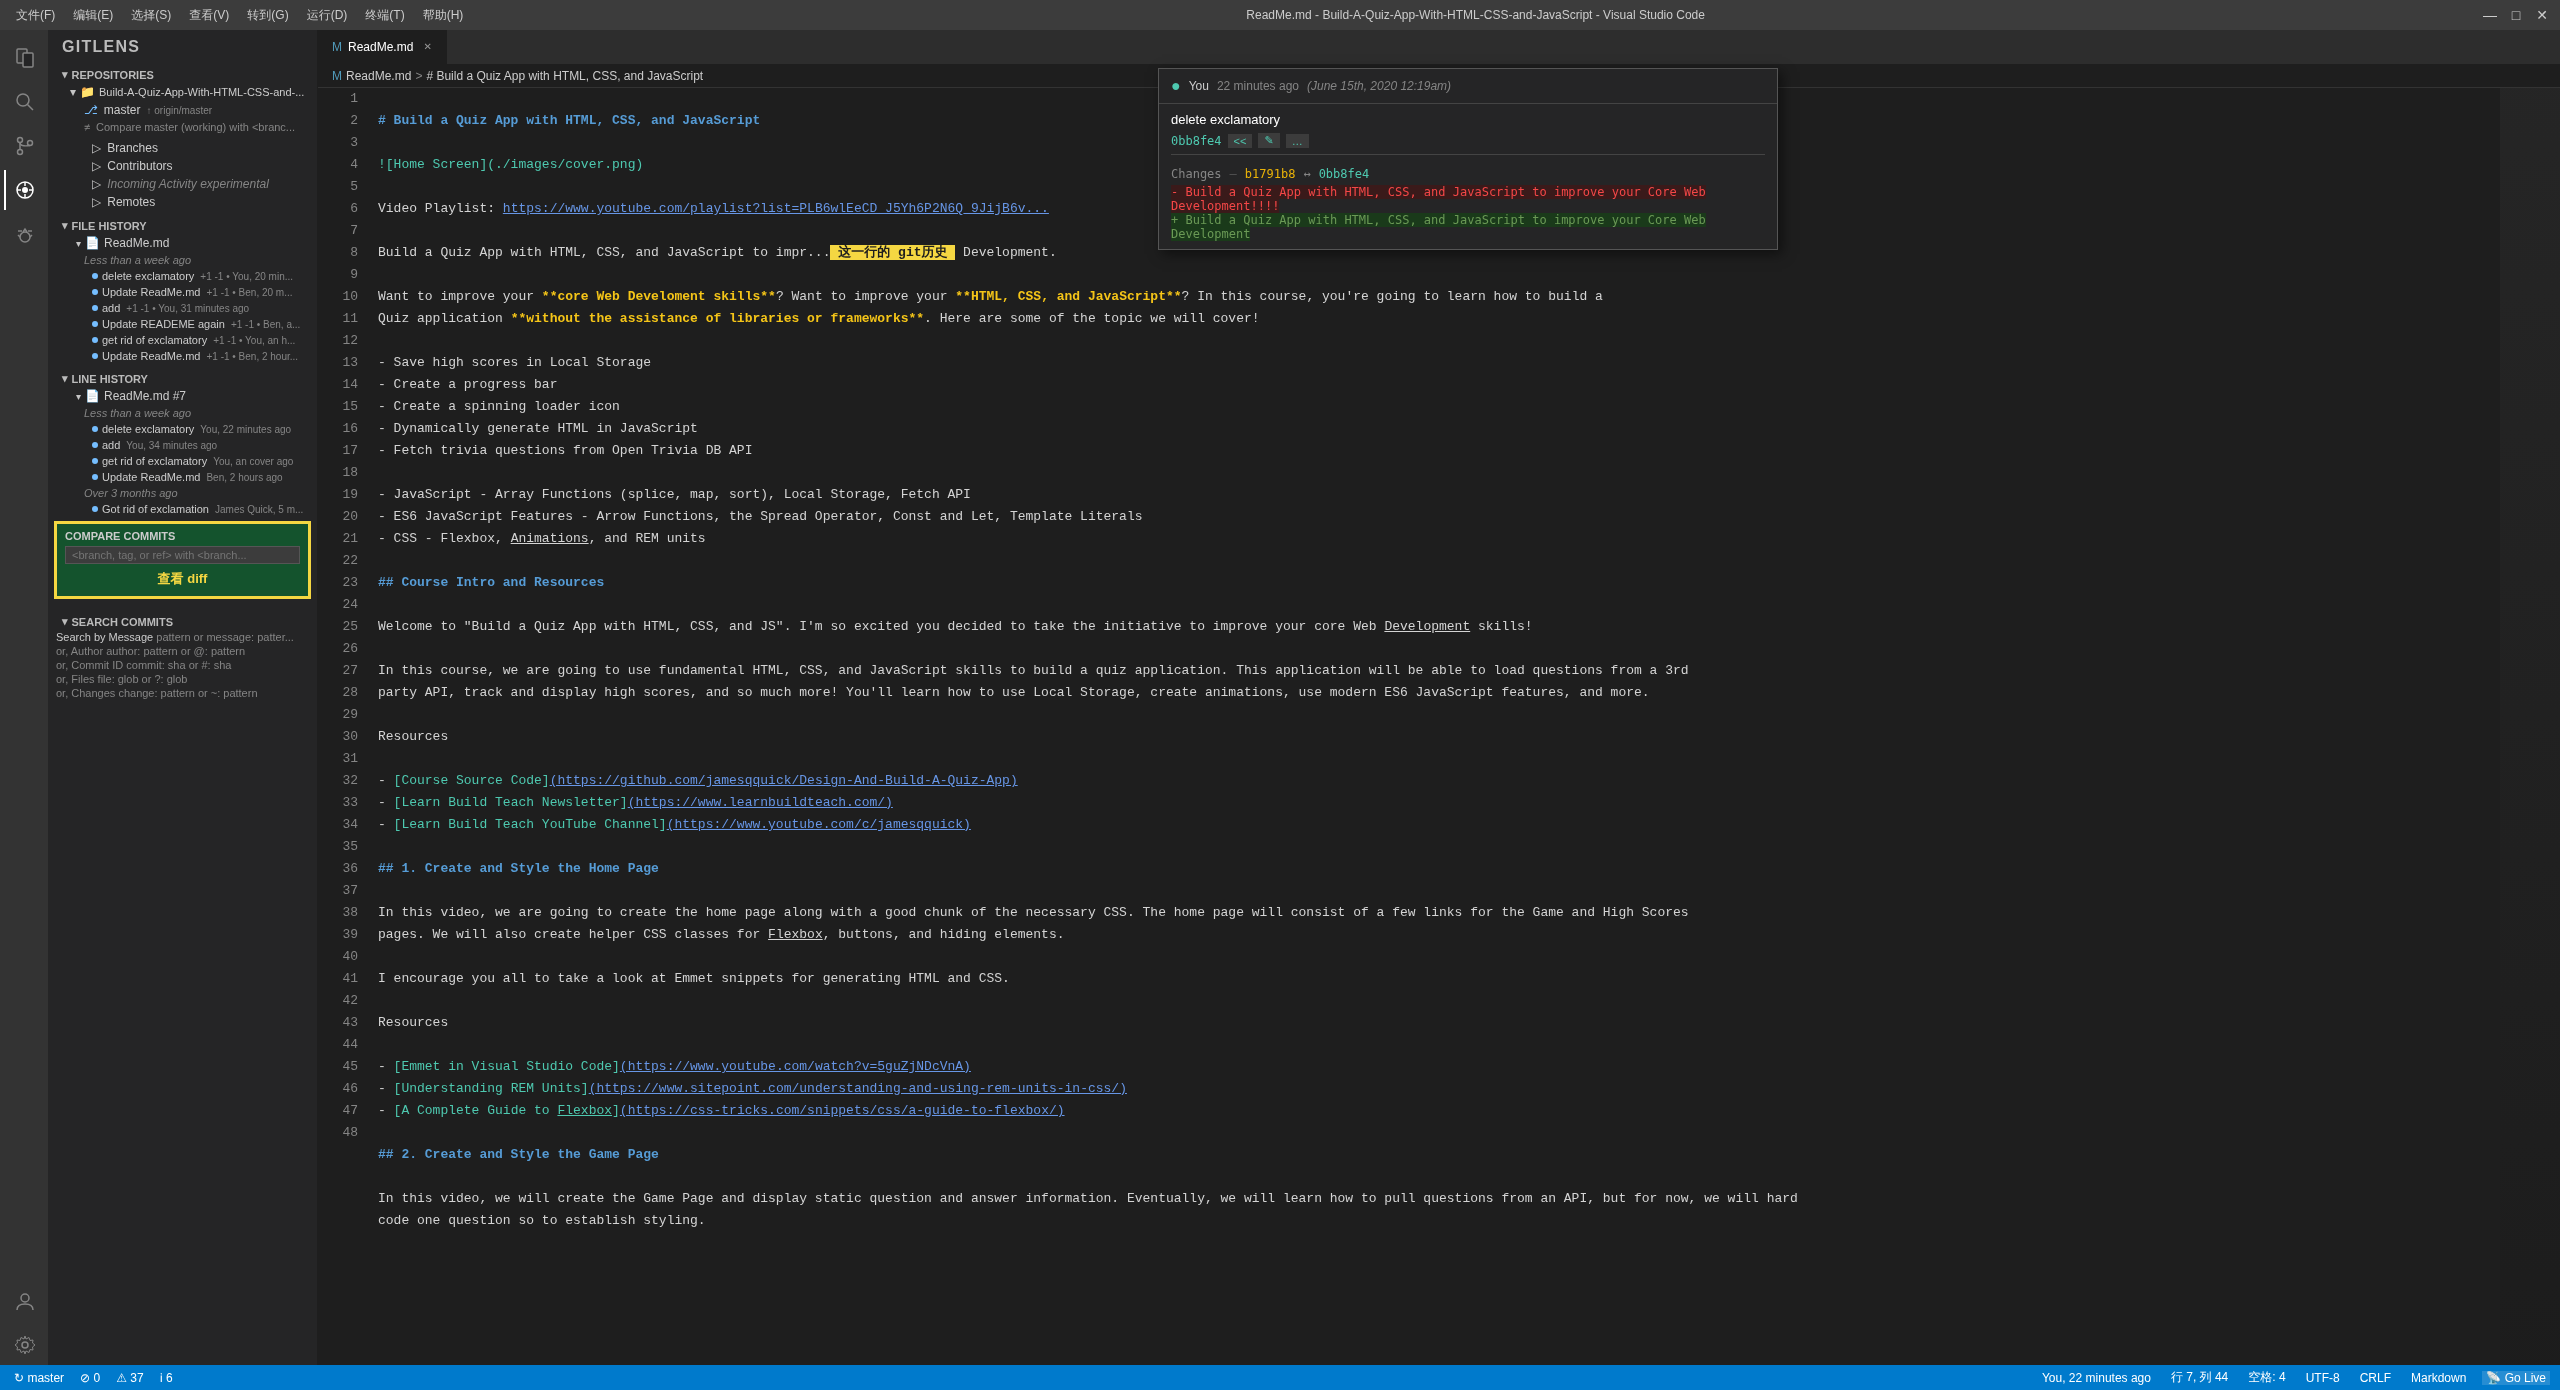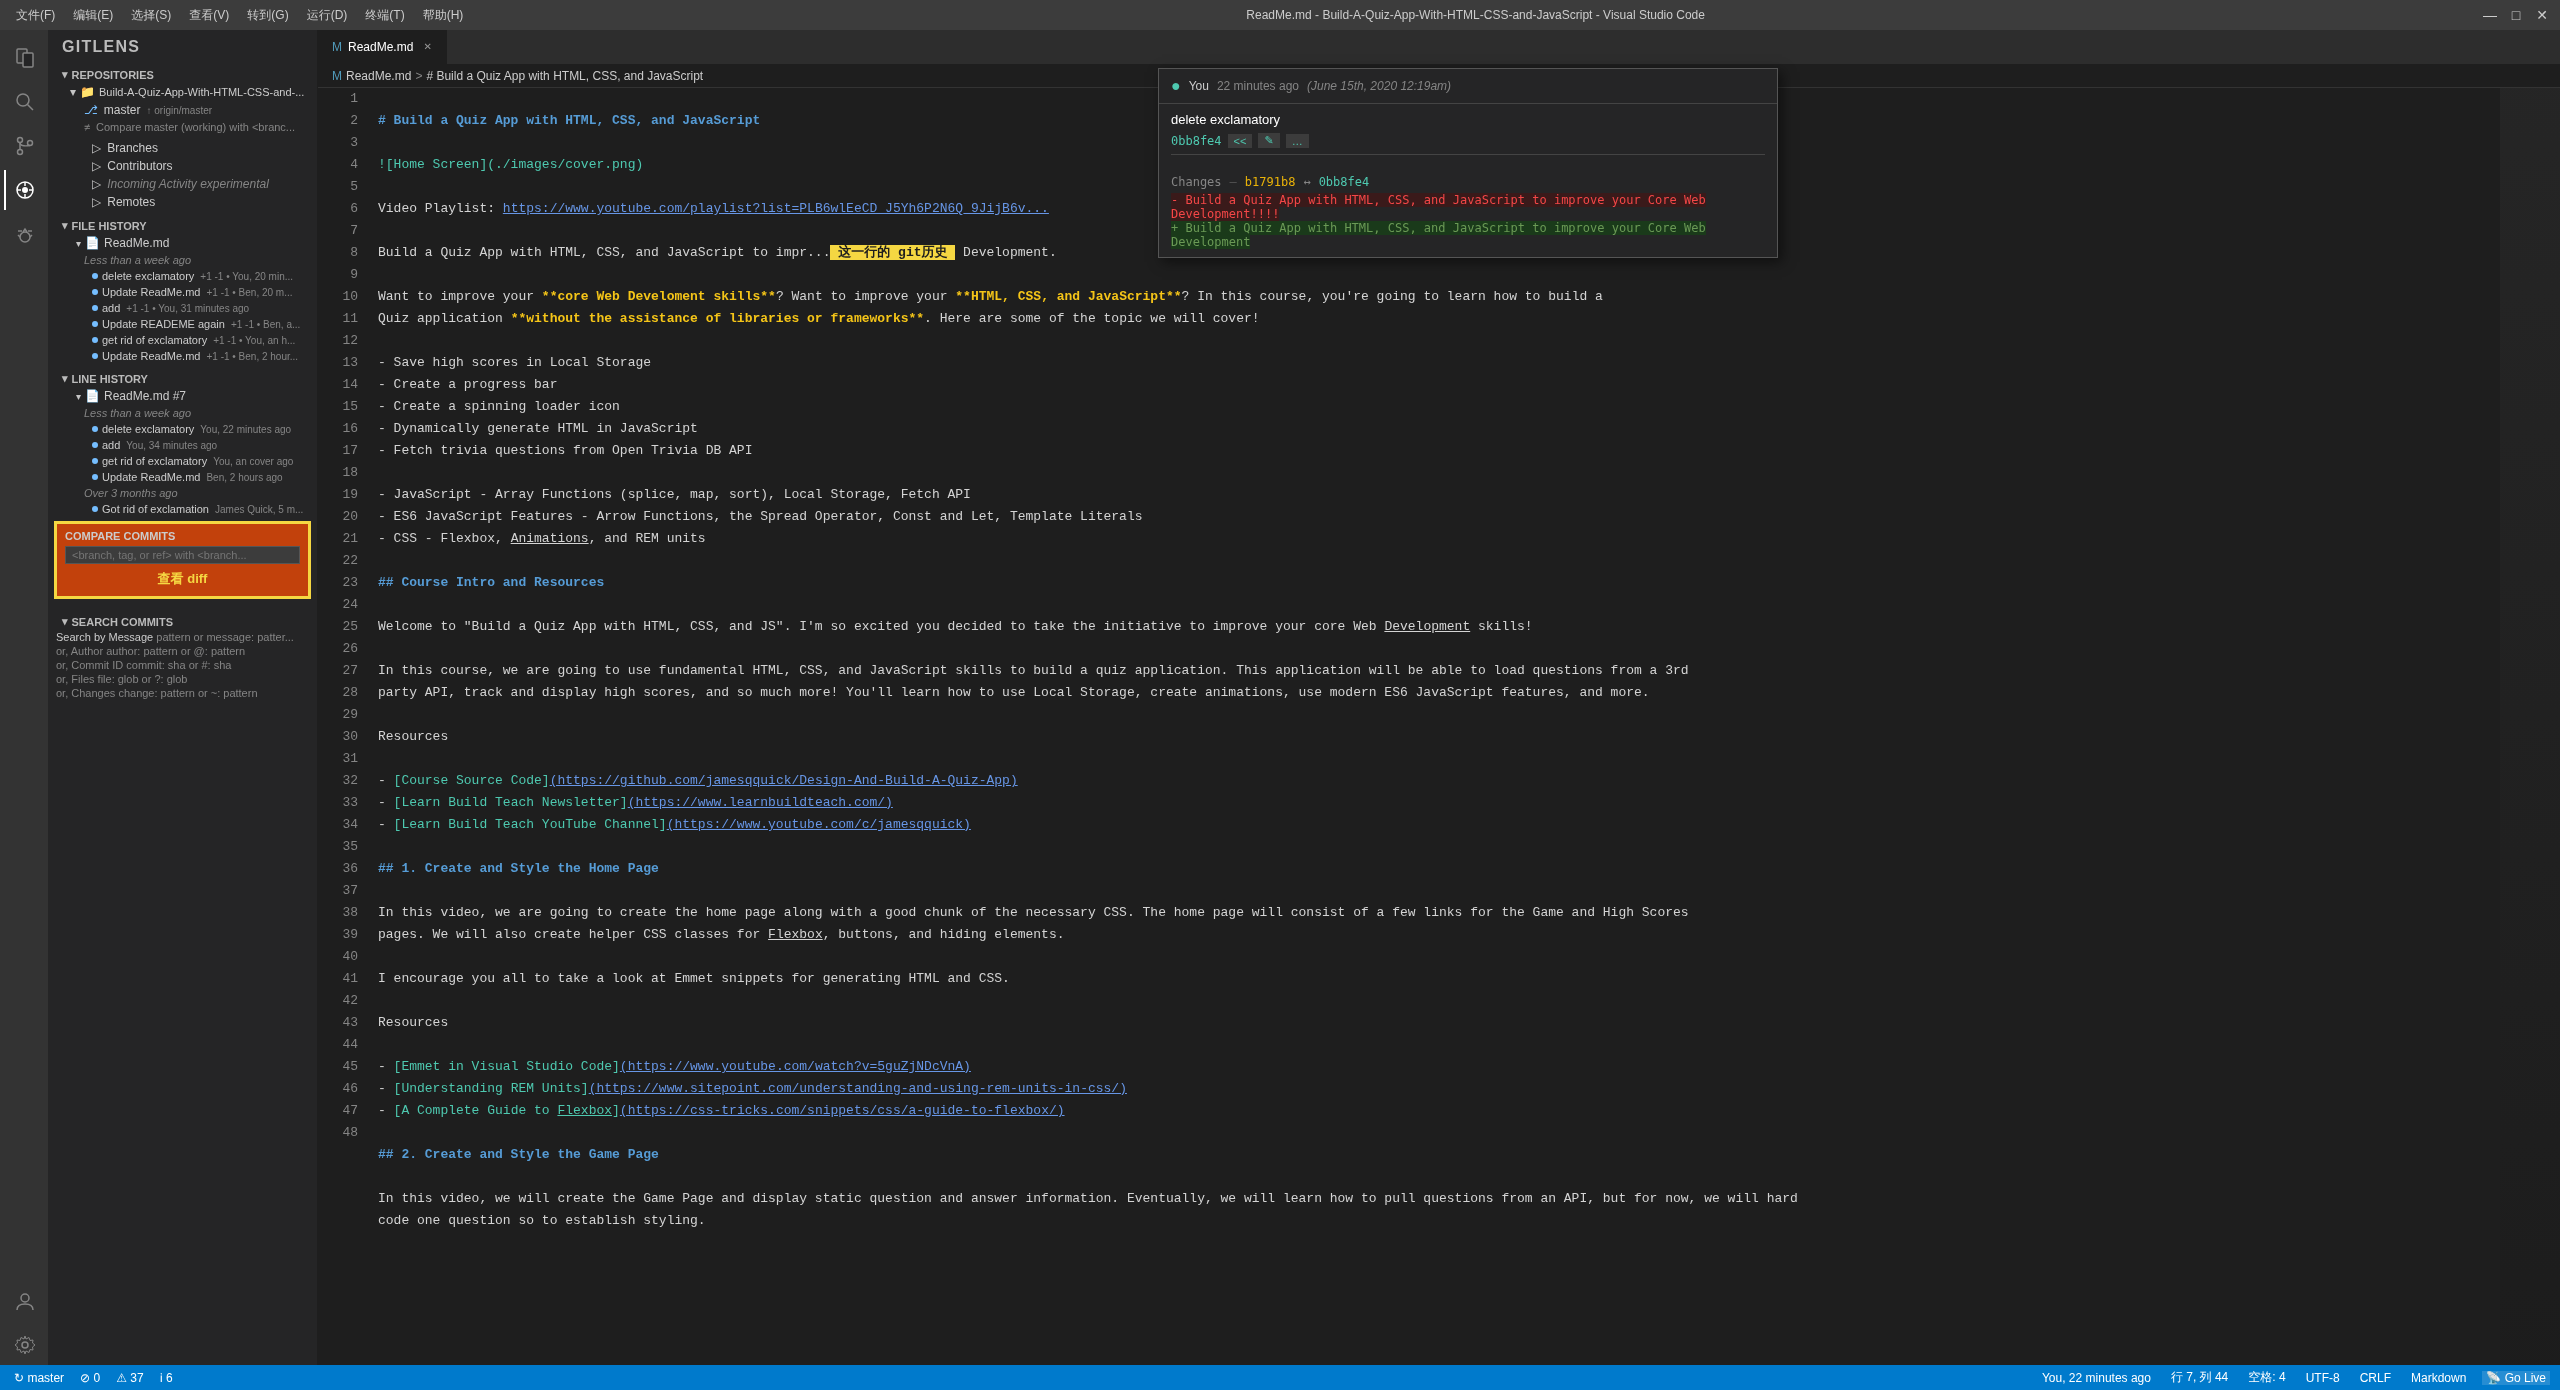--- a/index.html
+++ b/index.html
@@ -138,21 +138,21 @@
       border-radius: 50%;
       background: #75beff;
       flex-shrink: 0;
     }
     .commit-meta { color: #858585; font-size: 10px; margin-left: 2px; }
 
     
     .compare-box {
       margin: 6px 8px;
       border: 1px solid #f5d742;
-      background: #c2410c;
+      background: #14532d;
       padding: 6px 8px;
     }
     .compare-box-title {
       font-size: 11px;
       font-weight: 700;
       text-transform: uppercase;
       color: #cccccc;
       margin-bottom: 4px;
     }
     .compare-input {
@@ -310,21 +310,21 @@
     .hash-btn {
       background: #3c3c3c;
       border: none;
       color: #4ec9b0;
       padding: 1px 6px;
       cursor: pointer;
       font-size: 11px;
     }
     .git-popup-changes {
       border-top: 1px solid #444;
-      padding-top: 20px;
+      padding-top: 12px;
       font-family: monospace;
       font-size: 12px;
     }
     .changes-header { color: #858585; margin-bottom: 4px; display: flex; gap: 8px; align-items: center; }
 
     
     .status-bar {
       height: 25px;
       background: #007acc;
       display: flex;

